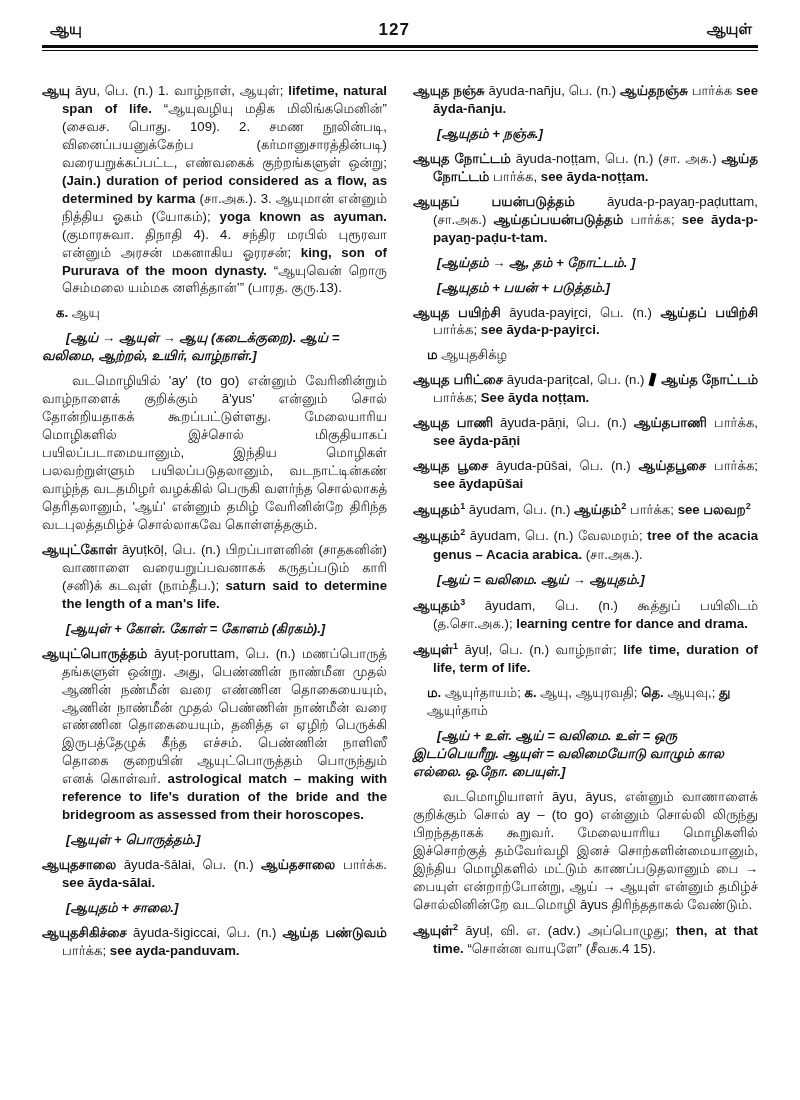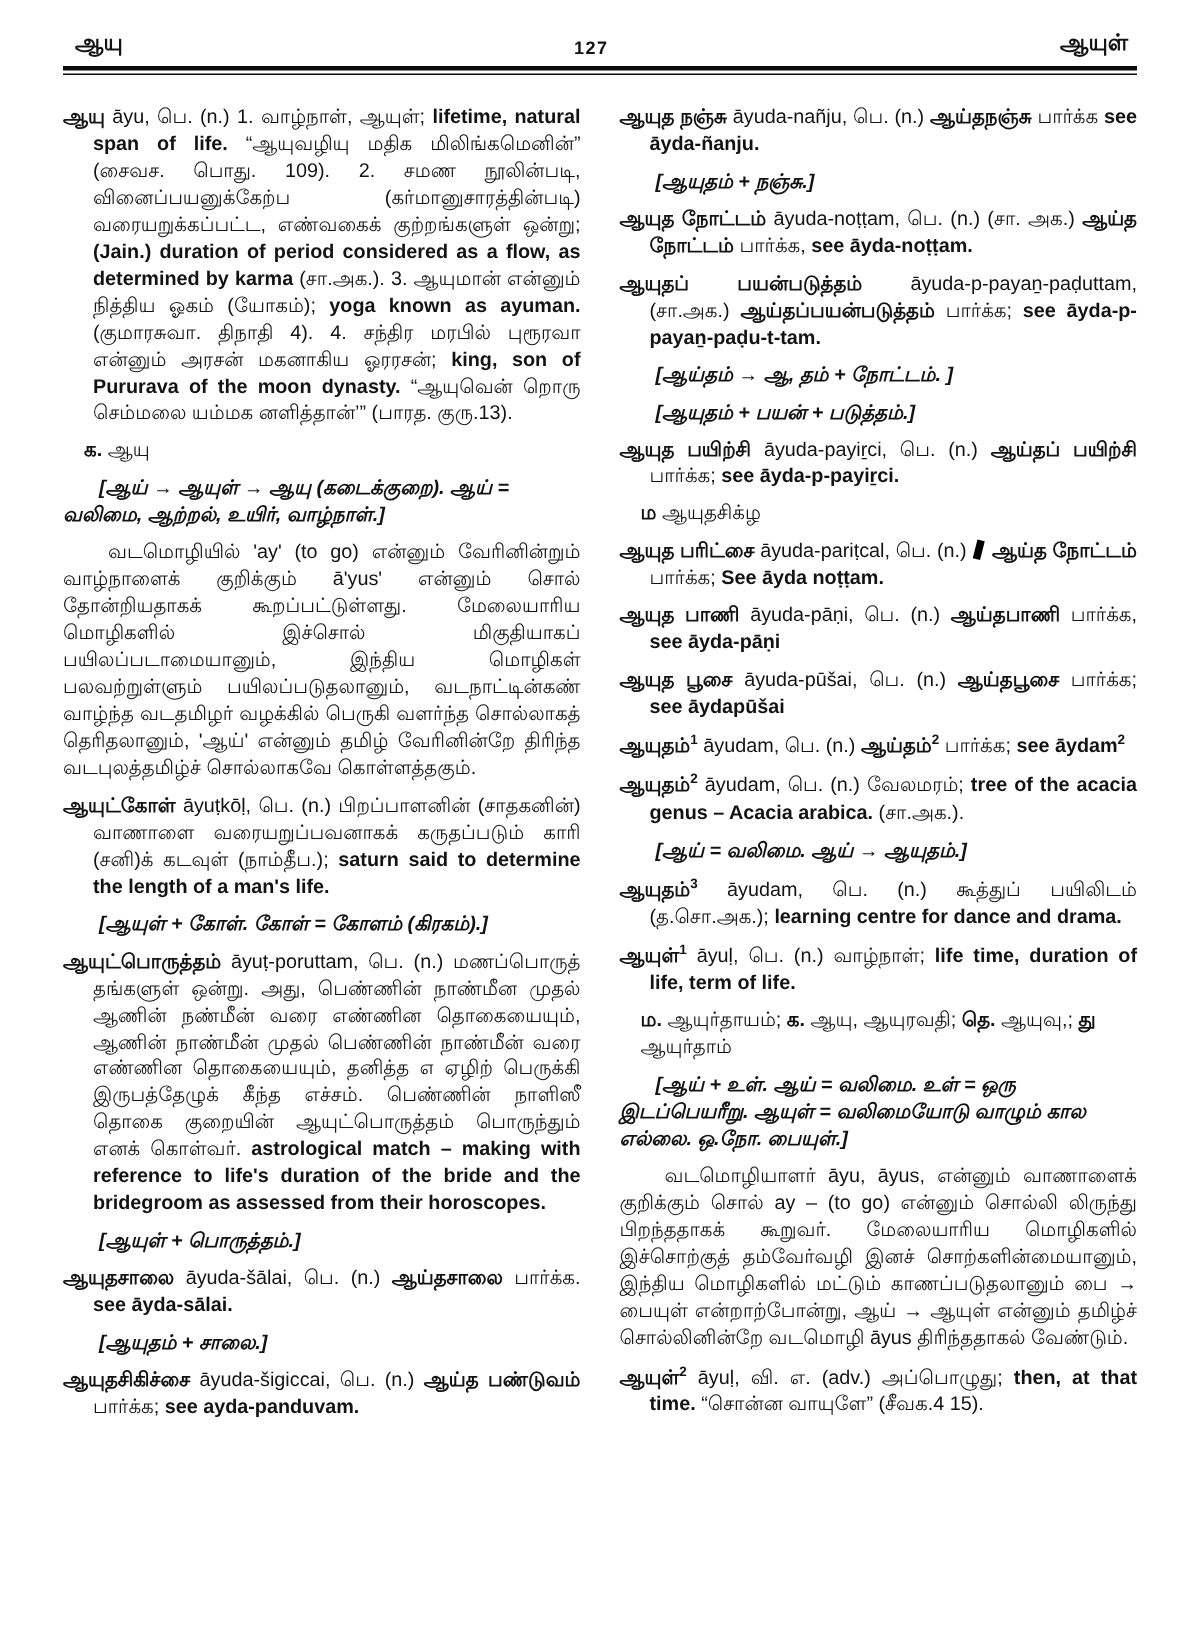--- a/index.html
+++ b/index.html
@@ -1,24 +1,24 @@
 <!DOCTYPE html>
 <html><head>
 <meta charset="utf-8">
 <style>
   html,body{margin:0;padding:0;background:#ffffff;}
   body{width:800px;height:1100px;overflow:hidden;color:#131313;
        font-family:"Liberation Sans","DejaVu Sans",sans-serif;}
   .page{padding:20px 42px 0 42px;}
   .hdr{display:flex;justify-content:space-between;align-items:flex-end;
        padding:0 6px 5px 8px;font-weight:bold;font-size:15px;}
-  .hdr-center{font-size:12px;letter-spacing:1px;}
+  .hdr-center{font-size:17px;letter-spacing:1px;}
   .rule{height:2px;border-top:3px solid #0b0b0b;border-bottom:1px solid #0b0b0b;margin-bottom:12px;}
   .cols{display:flex;gap:26px;}
-  .col{flex:1;min-width:0;font-size:13.2px;line-height:1.36;}
+  .col{flex:1;min-width:0;font-size:13.2px;line-height:1.36;margin-top:12px;}
   .block{margin:7px 0 0 0;}
   .entry{padding-left:20px;text-indent:-20px;text-align:justify;}
   .etym{font-weight:bold;font-style:italic;text-indent:24px;}
   .para{text-indent:30px;text-align:justify;}
   .cognate{margin-left:14px;}
   .seg-hw{font-weight:bold;}
   .seg-en{font-weight:bold;}
   .seg-boldref{font-weight:bold;}
   .seg-lang{font-weight:bold;}
   sup.seg-sup{font-weight:bold;font-size:0.68em;}
@@ -54,21 +54,21 @@
         <div class="block etym"><span class="seg-plain">[ஆயுதம் + நஞ்சு.]</span></div>
         <div class="block entry"><span class="seg-hw">ஆயுத நோட்டம்</span><span class="seg-tr"> āyuda-noṭṭam, </span><span class="seg-plain">பெ. (n.) (சா. அக.) </span><span class="seg-boldref">ஆய்த நோட்டம்</span><span class="seg-plain"> பார்க்க, </span><span class="seg-en">see āyda-noṭṭam.</span></div>
         <div class="block entry"><span class="seg-hw">ஆயுதப் பயன்படுத்தம்</span><span class="seg-tr"> āyuda-p-payaṉ-paḍuttam, </span><span class="seg-plain">(சா.அக.) </span><span class="seg-boldref">ஆய்தப்பயன்படுத்தம்</span><span class="seg-plain"> பார்க்க; </span><span class="seg-en">see āyda-p-payaṉ-paḍu-t-tam.</span></div>
         <div class="block etym"><span class="seg-plain">[ஆய்தம் → ஆ, தம் + நோட்டம். ]</span></div>
         <div class="block etym"><span class="seg-plain">[ஆயுதம் + பயன் + படுத்தம்.]</span></div>
         <div class="block entry"><span class="seg-hw">ஆயுத பயிற்சி</span><span class="seg-tr"> āyuda-payiṟci, </span><span class="seg-plain">பெ. (n.) </span><span class="seg-boldref">ஆய்தப் பயிற்சி</span><span class="seg-plain"> பார்க்க; </span><span class="seg-en">see āyda-p-payiṟci.</span></div>
         <div class="block cognate"><span class="seg-lang">ம </span><span class="seg-plain">ஆயுதசிக்ழ</span></div>
         <div class="block entry"><span class="seg-hw">ஆயுத பரிட்சை</span><span class="seg-tr"> āyuda-pariṭcal, </span><span class="seg-plain">பெ. (n.)</span><span class="seg-inkmark"></span><span class="seg-plain"> </span><span class="seg-boldref">ஆய்த நோட்டம்</span><span class="seg-plain"> பார்க்க; </span><span class="seg-en">See āyda noṭṭam.</span></div>
         <div class="block entry"><span class="seg-hw">ஆயுத பாணி</span><span class="seg-tr"> āyuda-pāṇi, </span><span class="seg-plain">பெ. (n.) </span><span class="seg-boldref">ஆய்தபாணி</span><span class="seg-plain"> பார்க்க, </span><span class="seg-en">see āyda-pāṇi</span></div>
         <div class="block entry"><span class="seg-hw">ஆயுத பூசை</span><span class="seg-tr"> āyuda-pūšai, </span><span class="seg-plain">பெ. (n.) </span><span class="seg-boldref">ஆய்தபூசை</span><span class="seg-plain"> பார்க்க; </span><span class="seg-en">see āydapūšai</span></div>
-        <div class="block entry"><span class="seg-hw">ஆயுதம்</span><sup class="seg-sup">1</sup><span class="seg-tr"> āyudam, </span><span class="seg-plain">பெ. (n.) </span><span class="seg-boldref">ஆய்தம்</span><sup class="seg-sup">2</sup><span class="seg-plain"> பார்க்க; </span><span class="seg-en">see āydam</span><sup class="seg-sup">2</sup></div>
+        <div class="block entry"><span class="seg-hw">ஆயுதம்</span><sup class="seg-sup">1</sup><span class="seg-tr"> āyudam, </span><span class="seg-plain">பெ. (n.) </span><span class="seg-boldref">ஆய்தம்</span><sup class="seg-sup">2</sup><span class="seg-plain"> பார்க்க; </span><span class="seg-en">see பலவற</span><sup class="seg-sup">2</sup></div>
         <div class="block entry"><span class="seg-hw">ஆயுதம்</span><sup class="seg-sup">2</sup><span class="seg-tr"> āyudam, </span><span class="seg-plain">பெ. (n.) வேலமரம்; </span><span class="seg-en">tree of the acacia genus – Acacia arabica. </span><span class="seg-plain">(சா.அக.).</span></div>
         <div class="block etym"><span class="seg-plain">[ஆய் = வலிமை. ஆய் → ஆயுதம்.]</span></div>
         <div class="block entry"><span class="seg-hw">ஆயுதம்</span><sup class="seg-sup">3</sup><span class="seg-tr"> āyudam, </span><span class="seg-plain">பெ. (n.) கூத்துப் பயிலிடம் (த.சொ.அக.); </span><span class="seg-en">learning centre for dance and drama.</span></div>
         <div class="block entry"><span class="seg-hw">ஆயுள்</span><sup class="seg-sup">1</sup><span class="seg-tr"> āyuḷ, </span><span class="seg-plain">பெ. (n.) வாழ்நாள்; </span><span class="seg-en">life time, duration of life, term of life.</span></div>
         <div class="block cognate"><span class="seg-lang">ம. </span><span class="seg-plain">ஆயுர்தாயம்; </span><span class="seg-lang">க. </span><span class="seg-plain">ஆயு, ஆயுரவதி; </span><span class="seg-lang">தெ. </span><span class="seg-plain">ஆயுவு,; </span><span class="seg-lang">து </span><span class="seg-plain">ஆயுர்தாம்</span></div>
         <div class="block etym"><span class="seg-plain">[ஆய் + உள். ஆய் = வலிமை. உள் = ஒரு இடப்பெயரீறு. ஆயுள் = வலிமையோடு வாழும் கால எல்லை. ஒ.நோ. பையுள்.]</span></div>
         <div class="block para"><span class="seg-plain">வடமொழியாளர் āyu, āyus, என்னும் வாணாளைக் குறிக்கும் சொல் ay – (to go) என்னும் சொல்லி லிருந்து பிறந்ததாகக் கூறுவர். மேலையாரிய மொழிகளில் இச்சொற்குத் தம்வேர்வழி இனச் சொற்களின்மையானும், இந்திய மொழிகளில் மட்டும் காணப்படுதலானும் பை → பையுள் என்றாற்போன்று, ஆய் → ஆயுள் என்னும் தமிழ்ச் சொல்லினின்றே வடமொழி āyus திரிந்ததாகல் வேண்டும்.</span></div>
         <div class="block entry"><span class="seg-hw">ஆயுள்</span><sup class="seg-sup">2</sup><span class="seg-tr"> āyuḷ, </span><span class="seg-plain">வி. எ. (adv.) அப்பொழுது; </span><span class="seg-en">then, at that time. </span><span class="seg-plain">“சொன்ன வாயுளே” (சீவக.4 15).</span></div>
       </section>
   </div>

